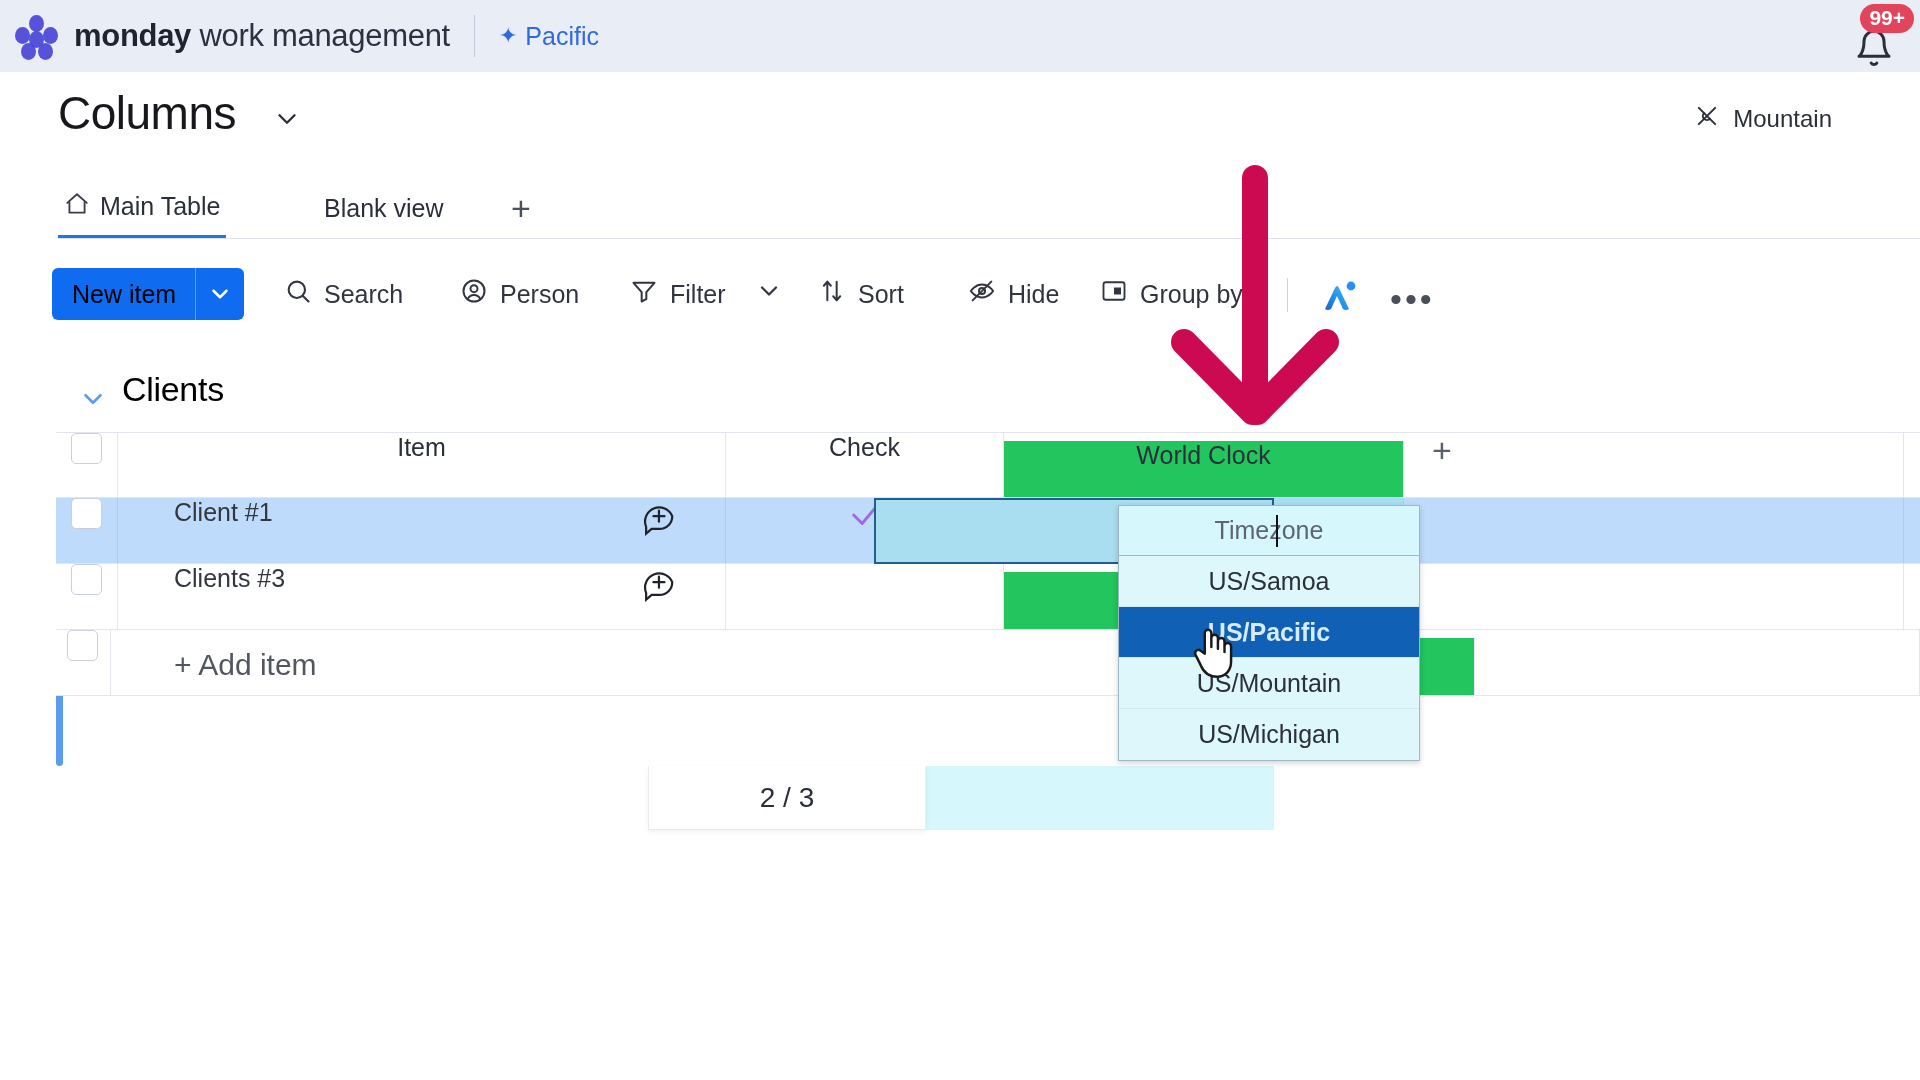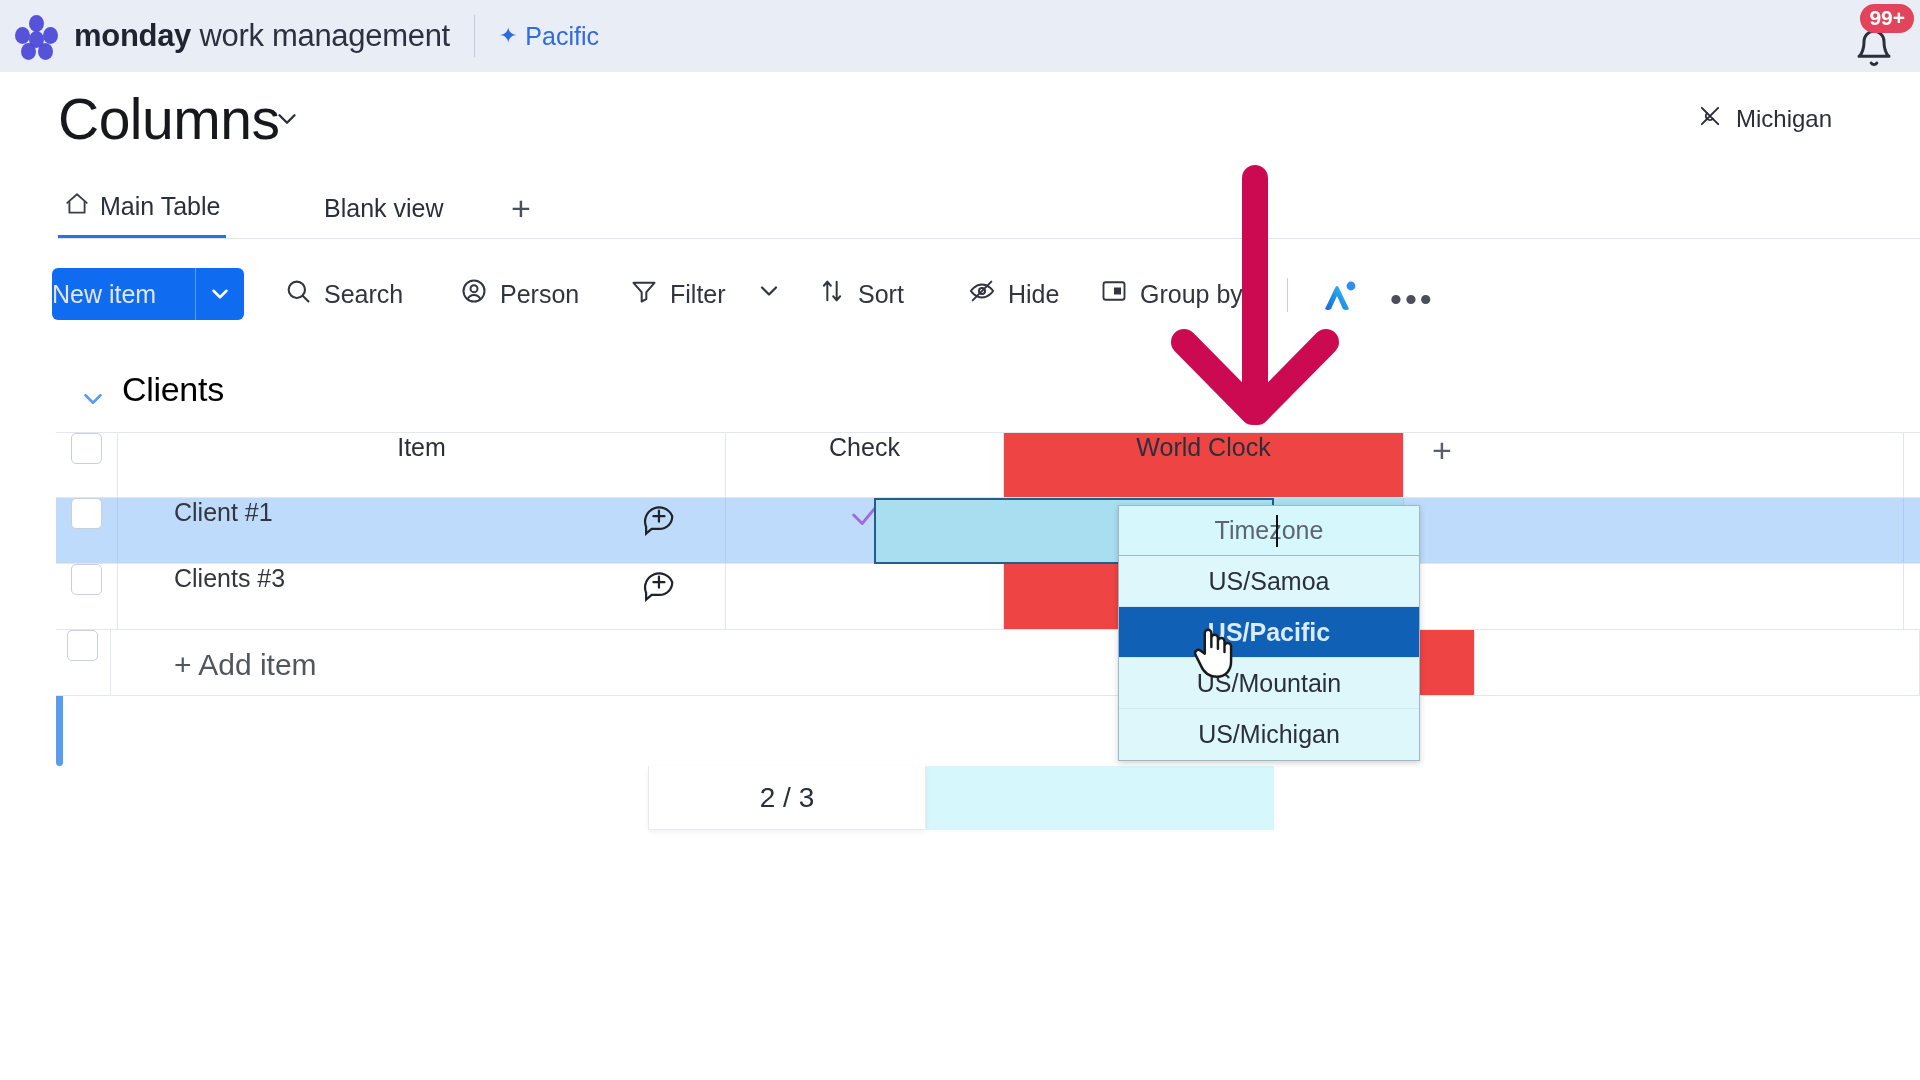--- a/index.html
+++ b/index.html
@@ -46,21 +46,21 @@
     position: absolute; right: -2px; top: -2px;
     background: #e2445c; color: #fff; font-size: 21px; font-weight: 700;
     border-radius: 16px; padding: 2px 9px 4px 9px; line-height: 1.1;
     min-width: 54px; text-align: right;
   }
 
   
   .board-head { position: absolute; left: 0; top: 72px; width: 1920px; height: 100px; background:#fff; }
   .board-title {
     position: absolute; left: 58px; top: 14px;
-    font-size: 57px; font-weight: 400; color: #17181c; letter-spacing: -0.5px;
+    font-size: 46px; font-weight: 400; color: #17181c; letter-spacing: -0.5px;
   }
   .title-caret { position: absolute; left: 272px; top: 32px; }
   .integrate {
     position: absolute; right: 88px; top: 30px;
     display: flex; align-items: center; gap: 12px;
     font-size: 24px; color: #2b2f3a; cursor: pointer;
   }
 
   
   .tabs { position: absolute; left: 0; top: 178px; width: 1920px; height: 62px; }
@@ -74,21 +74,21 @@
   #tab0 { left: 58px; }
   #tab1 { left: 318px; }
   #tabadd { left: 505px; font-size: 34px; color: #4b4f5c; }
 
   
   .toolbar { position: absolute; left: 0; top: 258px; width: 1920px; height: 70px; }
   .newitem {
     position: absolute; left: 52px; top: 10px; height: 52px; width: 192px;
     background: #0f6bf0; border-radius: 6px; display: flex; align-items: center; cursor: pointer;
   }
-  .newitem .lbl { color:#e5e5e5; font-size: 25px; flex: 1; }
+  .newitem .lbl { color:#000000; font-size: 25px; padding-left: 20px; flex: 1; }
   .newitem .sep { width: 1px; height: 52px; background: rgba(255,255,255,.35); }
   .newitem .car { width: 48px; display:flex; align-items:center; justify-content:center; }
 
   .tbtn {
     position: absolute; top: 10px; height: 52px;
     display: flex; align-items: center; gap: 12px;
     font-size: 25px; color: #31353f; cursor: pointer;
   }
   #tb-search { left: 284px; }
   #tb-person { left: 460px; }
@@ -126,21 +126,21 @@
   .hdr-txt { font-size: 25px; color: #2b2f3a; }
   .item-txt { position:absolute; left: 56px; font-size: 25px; color:#32363f; }
   .bubble { position:absolute; right: 48px; cursor:pointer; }
   .plus-col { font-size: 34px; color:#5a5f6b; cursor:pointer; line-height: 1; }
   .tick { color:#9f6ae0; font-size: 34px; line-height:1; }
 
   .row-sel { background: #bfdbfb !important; }
   .row-sel .cell { border-right-color:#a9cdf7; }
   .rowline { border-bottom: 1px solid #e3e6ee; }
 
-  .clock-tint { background: #ef4444; }
+  .clock-tint { background: #22c55e; margin-top: 8px; }
   .clock-tint-sel { background: #a9def0; }
 
   .addrow { position:relative; display:flex; height:66px; background:#fff; border-bottom:1px solid #e3e6ee; }
   .addtxt { position:absolute; left:118px; top:18px; font-size:30px; color:#52565f; }
 
   .sumrow { position:absolute; left:56px; top:766px; width:1864px; height:64px; }
   .sumbox {
     position:absolute; left: 592px; top:0; width:278px; height:64px;
     background:#fff; border:1px solid #e8ebf2; border-top:none;
     display:flex; align-items:center; justify-content:center;
@@ -221,21 +221,21 @@
         <polyline points="6 9 12 15 18 9"></polyline>
       </svg>
   </span>
   <div class="integrate">
     <span>
       <svg width="28" height="28" viewBox="0 0 24 24" fill="none" stroke="#2b2f3a" stroke-width="1.7" stroke-linecap="round" stroke-linejoin="round">
         <path d="M5 5l14 14M19 5L5 19"></path>
         <path d="M9.5 9.5a3.5 3.5 0 0 0 5 5"></path>
       </svg>
     </span>
-    <span>Michigan</span>
+    <span>Mountain</span>
   </div>
 </div>
 
 <div class="tabs">
   <div class="tabs-line"></div>
   <div class="tab active" id="tab0">
     <span>
       <svg width="26" height="26" viewBox="0 0 24 24" fill="none" stroke="#3a3e49" stroke-width="1.7" stroke-linecap="round" stroke-linejoin="round">
           <path d="M3 11l9-8 9 8"></path>
           <path d="M5 10v10h14V10"></path>

